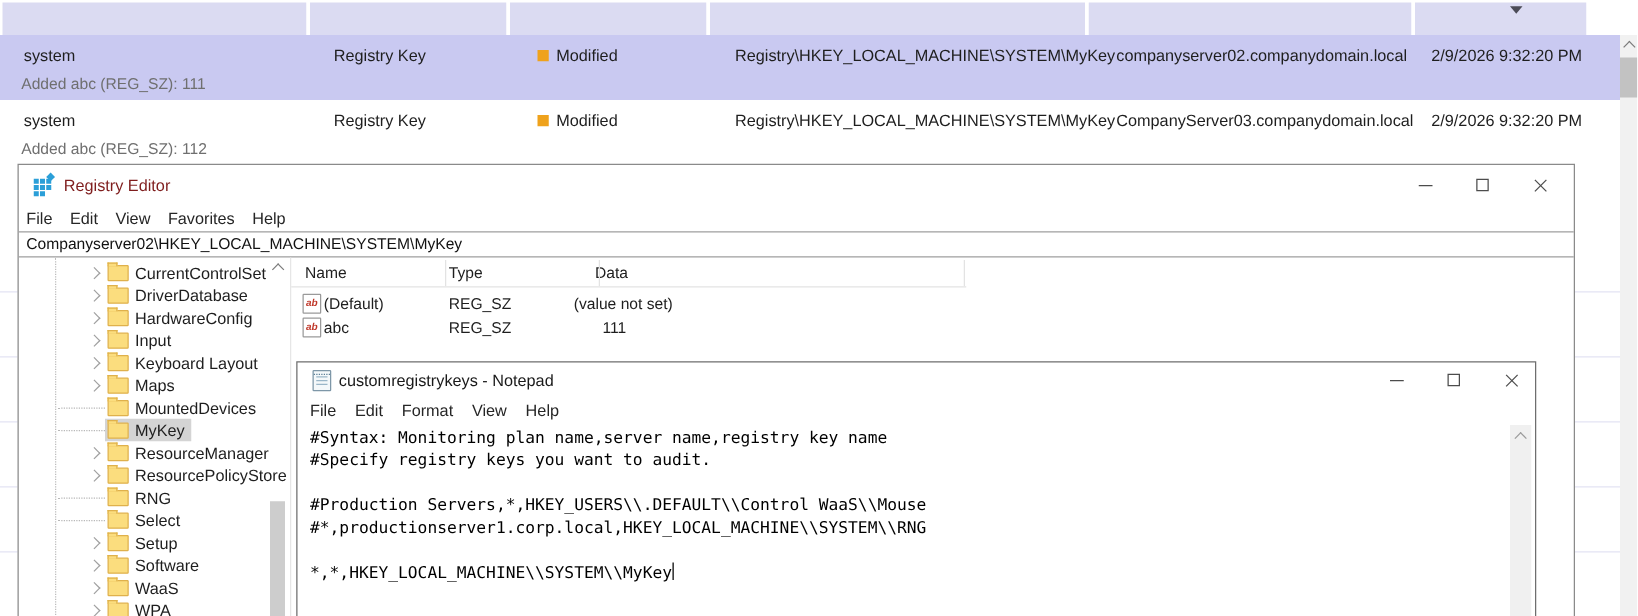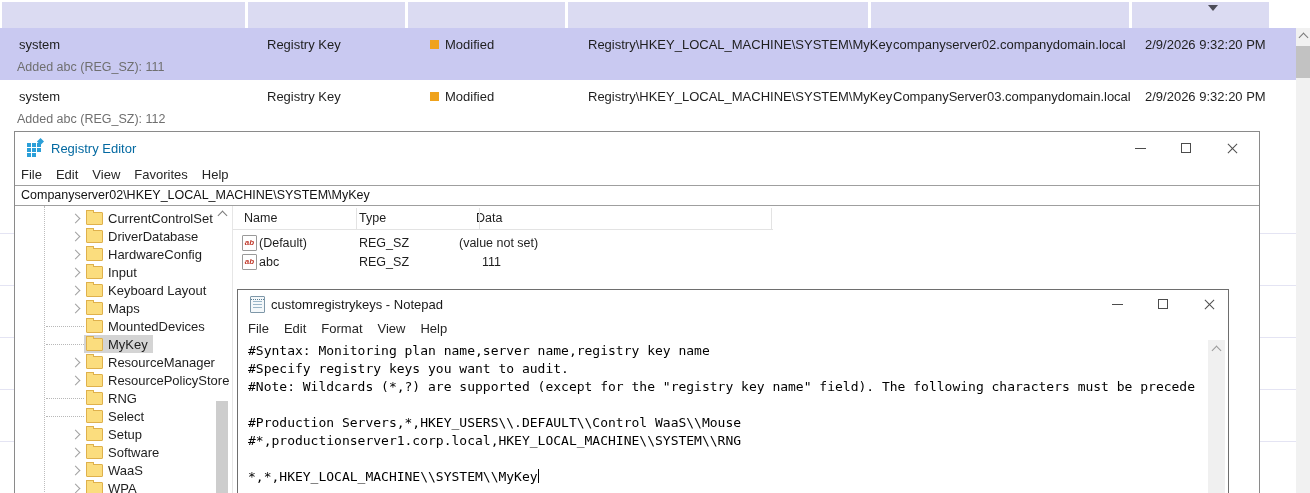--- a/index.html
+++ b/index.html
@@ -33,21 +33,21 @@
   .ctl .g-min { position:absolute; left:3px; top:8px; width:11px; height:1px; background:#4c4c4c; }
   .ctl .g-max { position:absolute; left:4px; top:3px; width:8px; height:8px; border:1px solid #4c4c4c; }
   .ctl .g-x1, .ctl .g-x2 { position:absolute; left:2px; top:8px; width:13px; height:1px; background:#4c4c4c; }
   .ctl .g-x1 { transform:rotate(45deg); } .ctl .g-x2 { transform:rotate(-45deg); }
   .menubar { position:relative; font-size:13px; color:#262626; }
   .menubar span { display:inline-block; }
 
   
   #regedit { left:14px; top:131px; width:1244px; height:380px; z-index:10; }
   #regedit .titlebar { height:32px; }
-  #regedit .titlebar .title { left:36px; top:9px; color:#0369a1; }
+  #regedit .titlebar .title { left:36px; top:9px; color:#7f1d1d; }
   #regedit .menubar { height:21px; padding-left:6px; }
   #regedit .menubar span { margin-right:14px; line-height:21px; }
   .regedit-icon { position:absolute; left:12px; top:8px; width:16px; height:16px; }
   .regedit-icon i { position:absolute; width:4px; height:4px; background:#2b9fd8; }
   .regedit-icon .spark { width:5px; height:5px; background:#2b9fd8; transform:rotate(45deg); left:11px; top:-1px; }
   .addressbar { position:relative; height:19px; border-top:1px solid #9f9f9f; border-bottom:1px solid #9f9f9f;
                 font-size:12.5px; line-height:19px; padding-left:6px; color:#111; }
   .tree-panel { position:absolute; left:1px; top:74px; width:214px; height:306px; overflow:hidden; padding-top:3px; box-sizing:border-box; }
   .tree-guide { position:absolute; left:29px; top:0; height:306px; border-left:1px dotted #bdbdbd; }
   .tree-item { position:relative; height:18px; }
@@ -341,21 +341,20 @@
         </span>
       <span class="ctl" style="left:963px;top:6px">
           <i class="g-x1"></i>
           <i class="g-x2"></i>
         </span>
     </div>
     <div class="menubar" id="notepad-menu"><span>File</span><span>Edit</span><span>Format</span><span>View</span><span>Help</span></div>
     <div class="np-text" id="notepad-text">
         <div class="np-line">#Syntax: Monitoring plan name,server name,registry key name</div>
         <div class="np-line">#Specify registry keys you want to audit.</div>
-        <div class="np-line">#Note: Wildcards (*,?) are supported (except for the "registry key name" field). The following characters must be precede</div>
         <div class="np-line"></div>
         <div class="np-line">#Production Servers,*,HKEY_USERS\\.DEFAULT\\Control WaaS\\Mouse</div>
         <div class="np-line">#*,productionserver1.corp.local,HKEY_LOCAL_MACHINE\\SYSTEM\\RNG</div>
         <div class="np-line"></div>
         <div class="np-line">*,*,HKEY_LOCAL_MACHINE\\SYSTEM\\MyKey<span class="caret"></span></div>
       </div>
     <div class="np-scrollbar">
       <span class="chev-up"></span>
     </div>
   </div>

